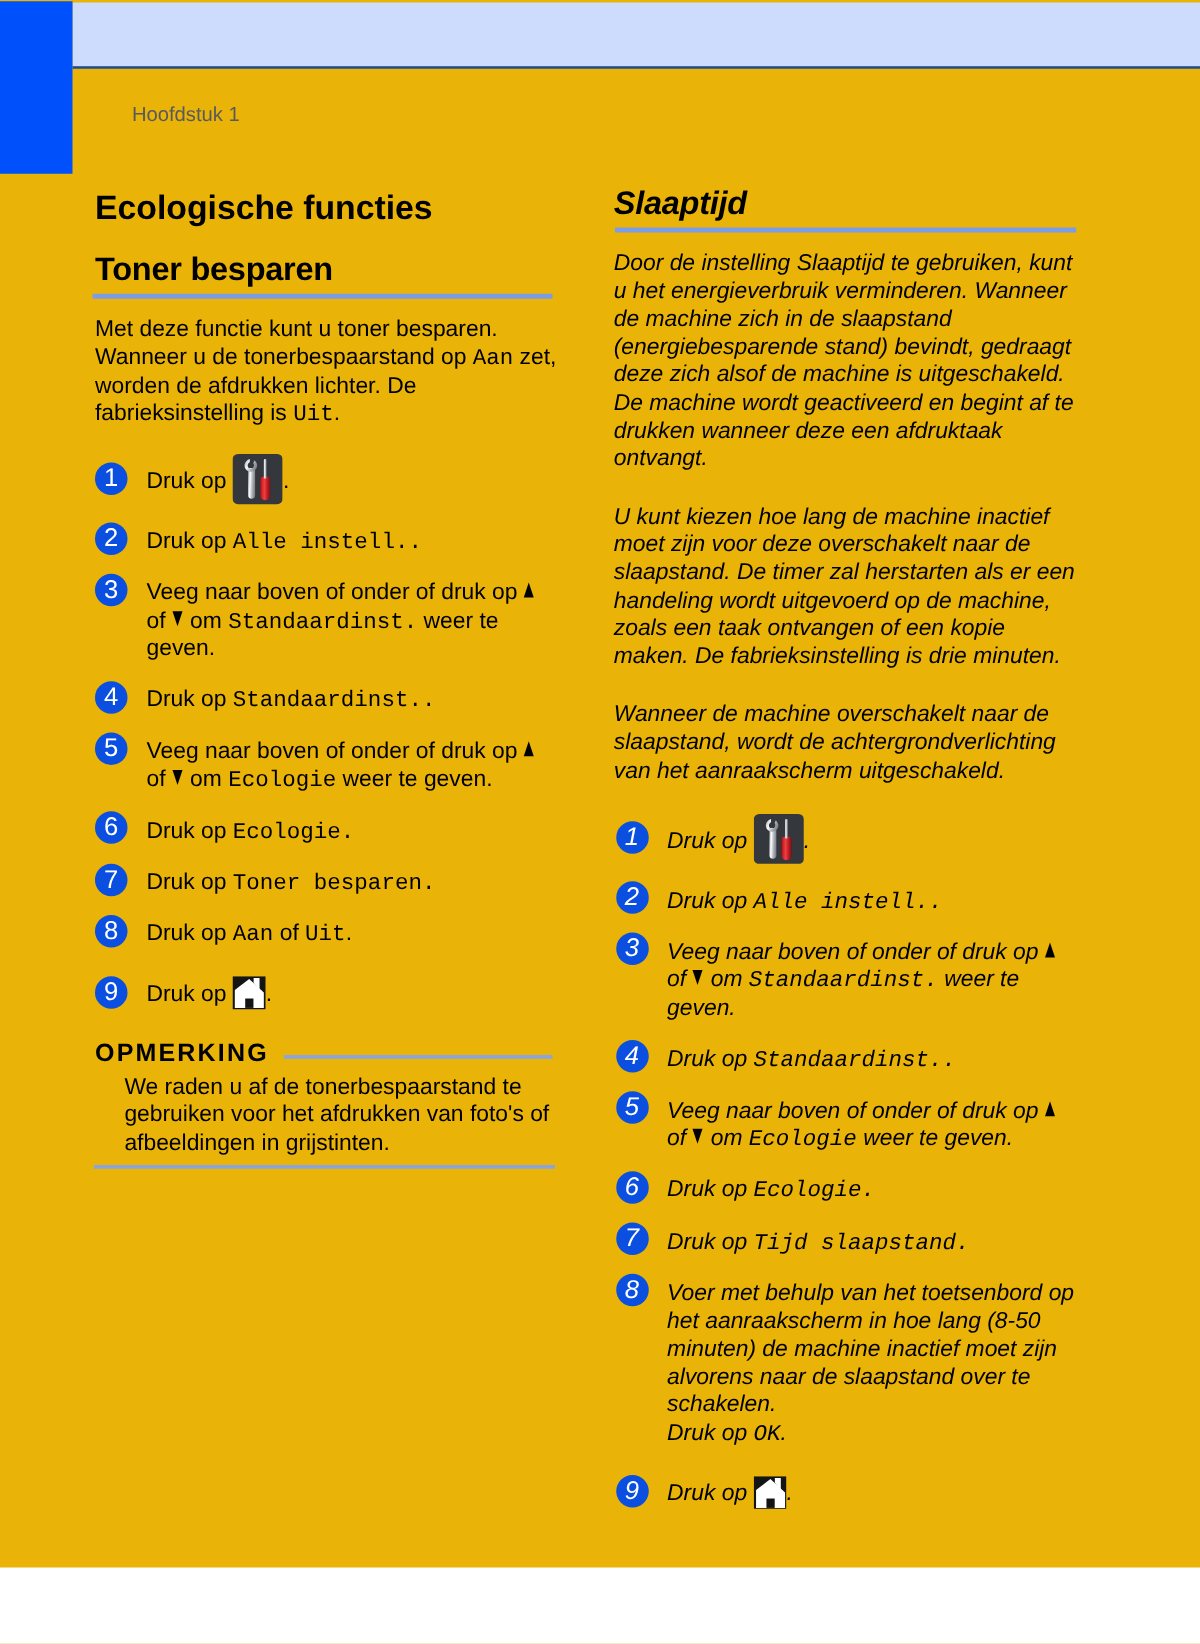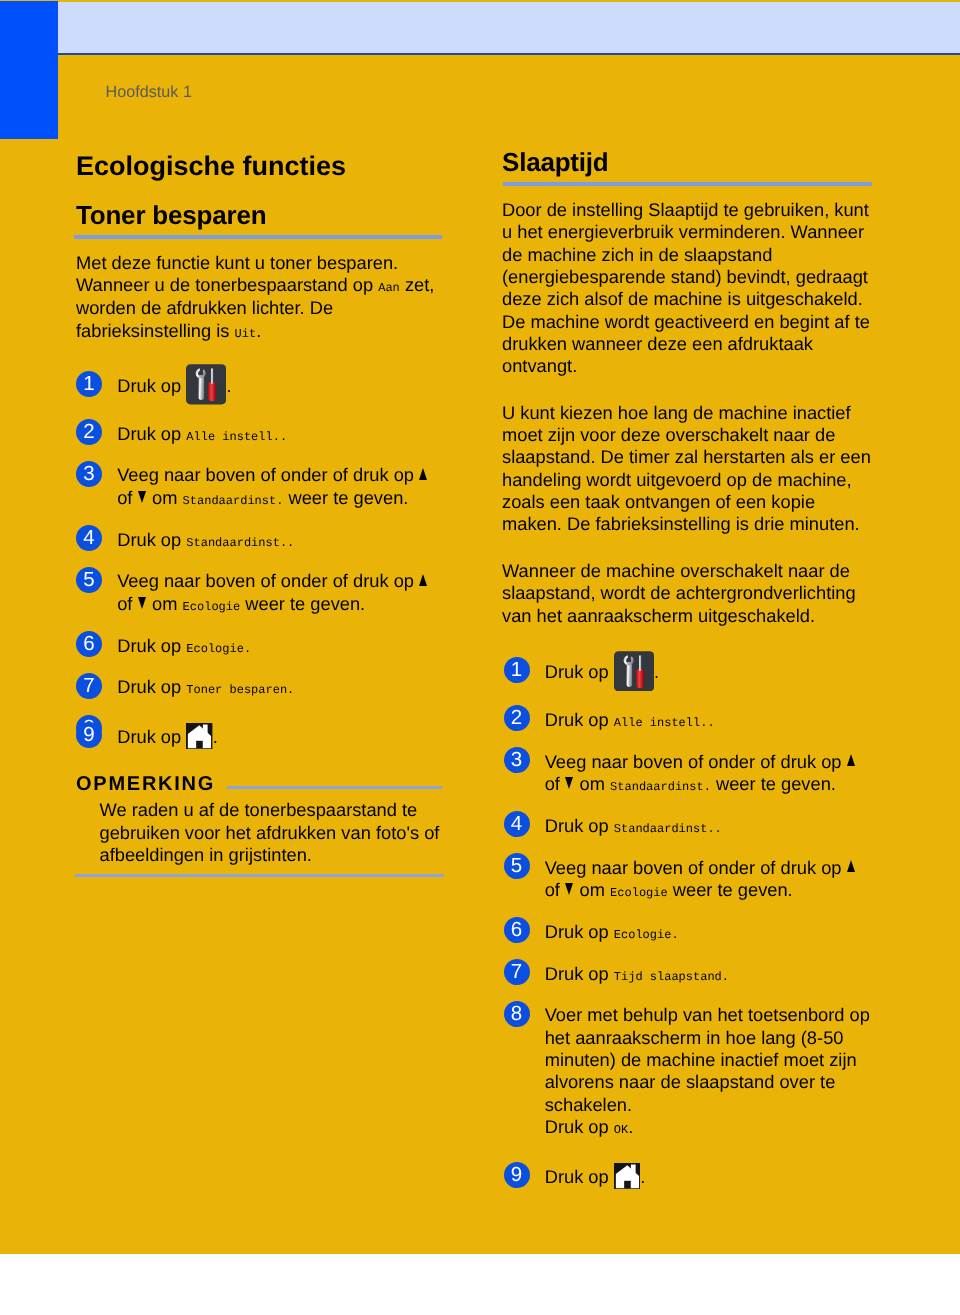--- a/index.html
+++ b/index.html
@@ -13,34 +13,34 @@
   .hdr-tab{position:absolute;left:0;top:1px;width:58.3px;height:137.5px;background:#0050fb;}
   .chapter{position:absolute;left:105.5px;top:82.5px;font-size:16.2px;color:#5a5a5c;letter-spacing:0px;}
 
   
   .foot-bar{position:absolute;left:0;top:1291.5px;width:64.1px;height:18.3px;background:#aec5f7;}
   .foot-num{position:absolute;left:74.6px;top:1292px;font-size:16.8px;line-height:16.5px;font-weight:bold;color:#000;}
 
   
   .col{position:absolute;}
   .col-left{left:76px;width:371px;top:202px;}
-  .col-right{left:502px;width:370px;top:149px;}
+  .col-right{left:491px;width:370px;top:149px;font-style:italic;}
 
   h1.title{position:absolute;left:76px;top:148px;margin:0;font-size:27px;font-weight:bold;letter-spacing:0px;color:#000;line-height:36px;}
 
   .sec{margin:0;font-size:26px;font-weight:bold;color:#000;line-height:26px;letter-spacing:-0.2px;}
   .sec-rule{height:4px;background:#7d9ce6;margin-top:7px;margin-bottom:13px;}
   .col-left .sec-rule{width:368px;margin-left:-1.8px;}
   .col-right .sec-rule{width:369px;margin-left:1px;}
   .col-left .note-bottom{width:369px;margin-left:-1.2px;}
   .col-left .note-hd{width:367px;}
 
   p.body{margin:0;font-size:18.3px;line-height:22.35px;color:#000;}
   p.body + p.body{margin-top:24px;}
-  .mono{font-family:"Liberation Mono",monospace;font-size:12px;letter-spacing:0px;line-height:18px;}
+  .mono{font-family:"Liberation Mono",monospace;font-size:18px;letter-spacing:0px;line-height:18px;}
 
   .steps{padding-top:13px;}
   .col-right .steps{padding-top:15px;padding-left:1.5px;}
   
   .step{position:relative;padding-left:41.2px;margin-top:18.85px;}
   .step .num{position:absolute;left:0;top:-3.6px;width:26px;height:26px;border-radius:50%;background:#0a4fe0;color:#fff;
     font-size:20.5px;line-height:26.6px;text-align:center;font-family:"Liberation Sans",sans-serif;}
   .step .txt{display:block;font-size:18.3px;line-height:22.35px;color:#000;}
 
   .tri{display:inline-block;width:9.5px;height:0;position:relative;vertical-align:baseline;}
@@ -147,20 +147,21 @@
         <div class="step">
           <span class="num">6</span>
           <span class="txt"><span class="">Druk op </span><span class="mono">Ecologie.</span></span>
         </div>
         <div class="step">
           <span class="num">7</span>
           <span class="txt"><span class="">Druk op </span><span class="mono">Toner besparen.</span></span>
         </div>
         <div class="step">
           <span class="num">8</span>
+          <span class="txt"><span class="">Druk op </span><span class="mono">Aan</span><span class=""> of </span><span class="mono">Uit</span><span class="">.</span></span>
         </div>
         <div class="step has-home">
           <span class="num">9</span>
           <span class="txt"><span class="">Druk op </span><span class="icon-home"><svg viewBox="0 0 100 100">
   <rect x="0" y="0" width="100" height="100" fill="#141414"></rect>
   <path d="M50.5 8.5 L95 49.0 L95 96 L7 96 L7 41.5 Z" fill="#ffffff"></path>
   <path d="M64.0 5.5 L82.0 5.5 L82.0 43.5 L64.0 20.0 Z" fill="#ffffff"></path>
   <rect x="38.5" y="67.5" width="25" height="28.5" fill="#141414"></rect>
 </svg></span><span class="">.</span></span>
         </div>

